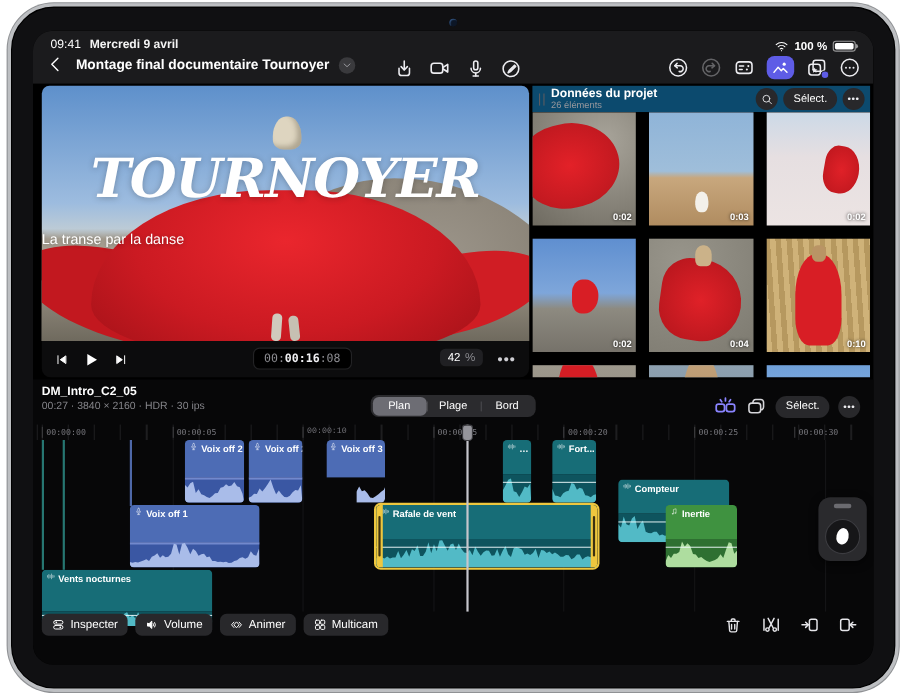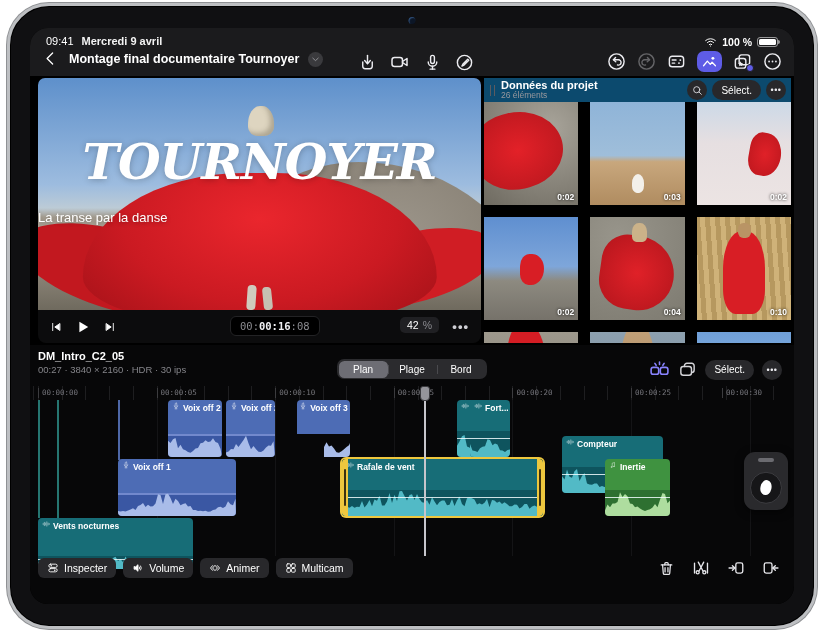--- a/index.html
+++ b/index.html
@@ -362,21 +362,21 @@
               <rect x="3" y="6.8" width="11.2" height="9.2" rx="2.6"></rect>
               <path d="M6.8 6.8V6a2.6 2.6 0 0 1 2.6-2.6h5A2.6 2.6 0 0 1 17 6v4.6a2.6 2.6 0 0 1-2.6 2.6"></path>
             </svg>
           </span>
         <span class="pill-btn">Sélect.</span>
         <span class="circ-btn" style="font-size:9px;letter-spacing:.5px">•••</span>
       </div>
       <div class="ruler" id="ruler">
           <span class="rl" style="left: 8px;">00:00:00</span>
           <span class="rl" style="left: 126.6px;">00:00:05</span>
-          <span class="rl" style="left: 245.2px;">00:00:10</span>
+          <span class="rl" style="left: 245.2px; font-family: Liberation Mono, monospace;">00:00:10</span>
           <span class="rl" style="left: 363.8px;">00:00:15</span>
           <span class="rl" style="left: 482.4px;">00:00:20</span>
           <span class="rl" style="left: 601px;">00:00:25</span>
           <span class="rl" style="left: 692px;">00:00:30</span>
         </div>
       <div id="gridlines"></div>
       <div class="edge-line" style="left:8px;background:#2b8a84"></div>
       <div class="edge-line" style="left:27px;background:#2b8a84"></div>
       <div class="edge-line" style="left:88px;background:#5a79c4;height:60px"></div>
       <div class="gridline" style="left: 126.6px;"></div>
@@ -449,21 +449,21 @@
               </span>
               <span>…</span>
             </div>
             <div class="clip-wave">
               <svg width="26" height="26" preserveAspectRatio="none">
                 <polygon points="0,26 0,14.8 2.5,10.4 5,5.2 7.5,3.9 10,15.6 12.5,16.6 15,20.8 17.5,16.5 20,11.3 22.5,12.4 25,8.7 26,26" fill="#52bac6"></polygon>
               </svg>
               <div class="vol-line"></div>
             </div>
           </div>
-          <div class="clip sfx" style="left: 440px; top: 55px; width: 40px; height: 57px;">
+          <div class="clip sfx" style="left: 472px; top: 55px; width: 40px; height: 57px;">
             <div class="clip-head">
               <span class="icn">
                 <svg width="8" height="8" viewBox="0 0 20 20" fill="none" stroke="currentColor" stroke-width="1.5" stroke-linecap="round" stroke-linejoin="round">
                   <path d="M3 8.2v3.6M6 5.8v8.4M9 7.4v5.2M12 4.6v10.8M15 7.4v5.2M18 8.6v2.8"></path>
                 </svg>
               </span>
               <span>Fort...</span>
             </div>
             <div class="clip-wave">
               <svg width="40" height="26" preserveAspectRatio="none">

